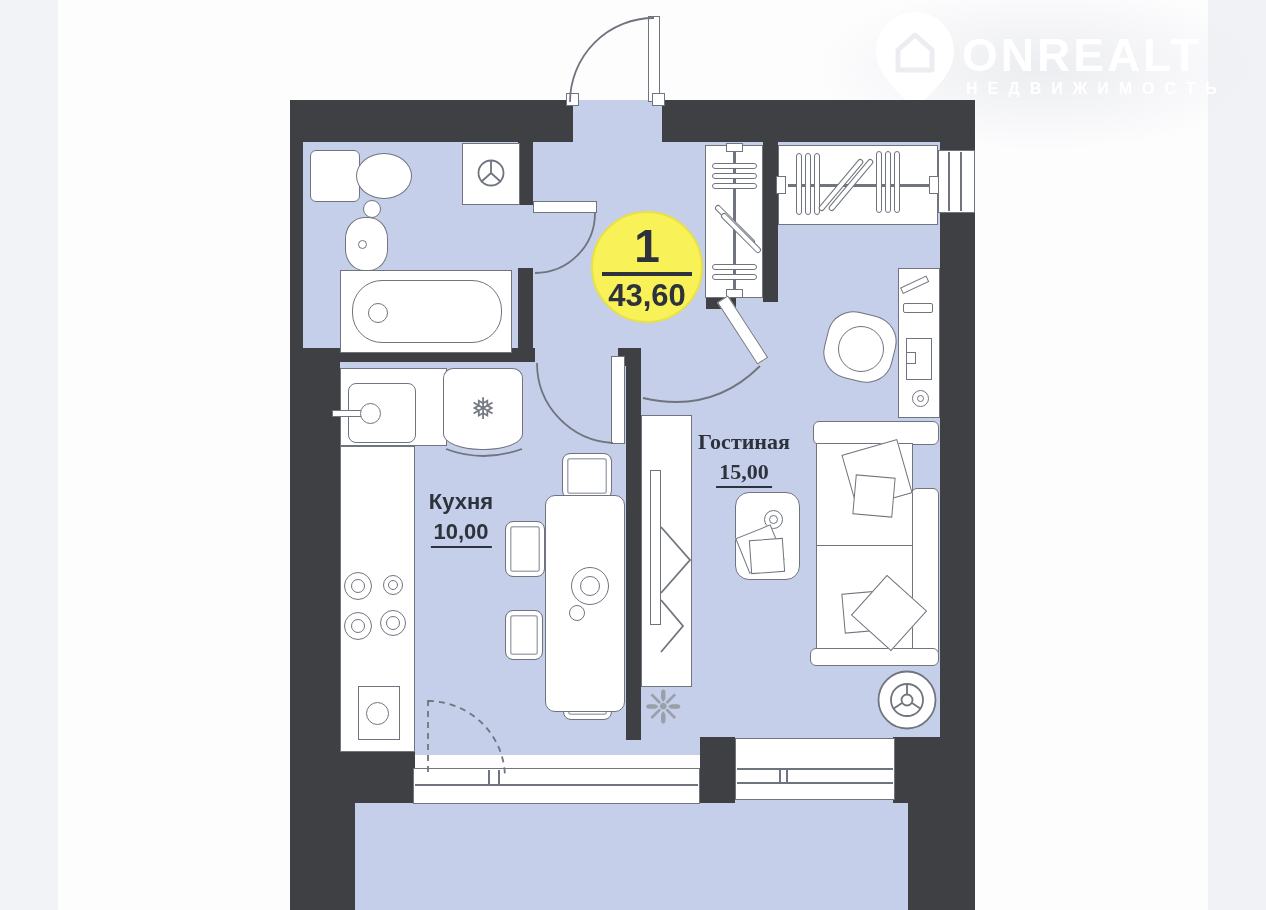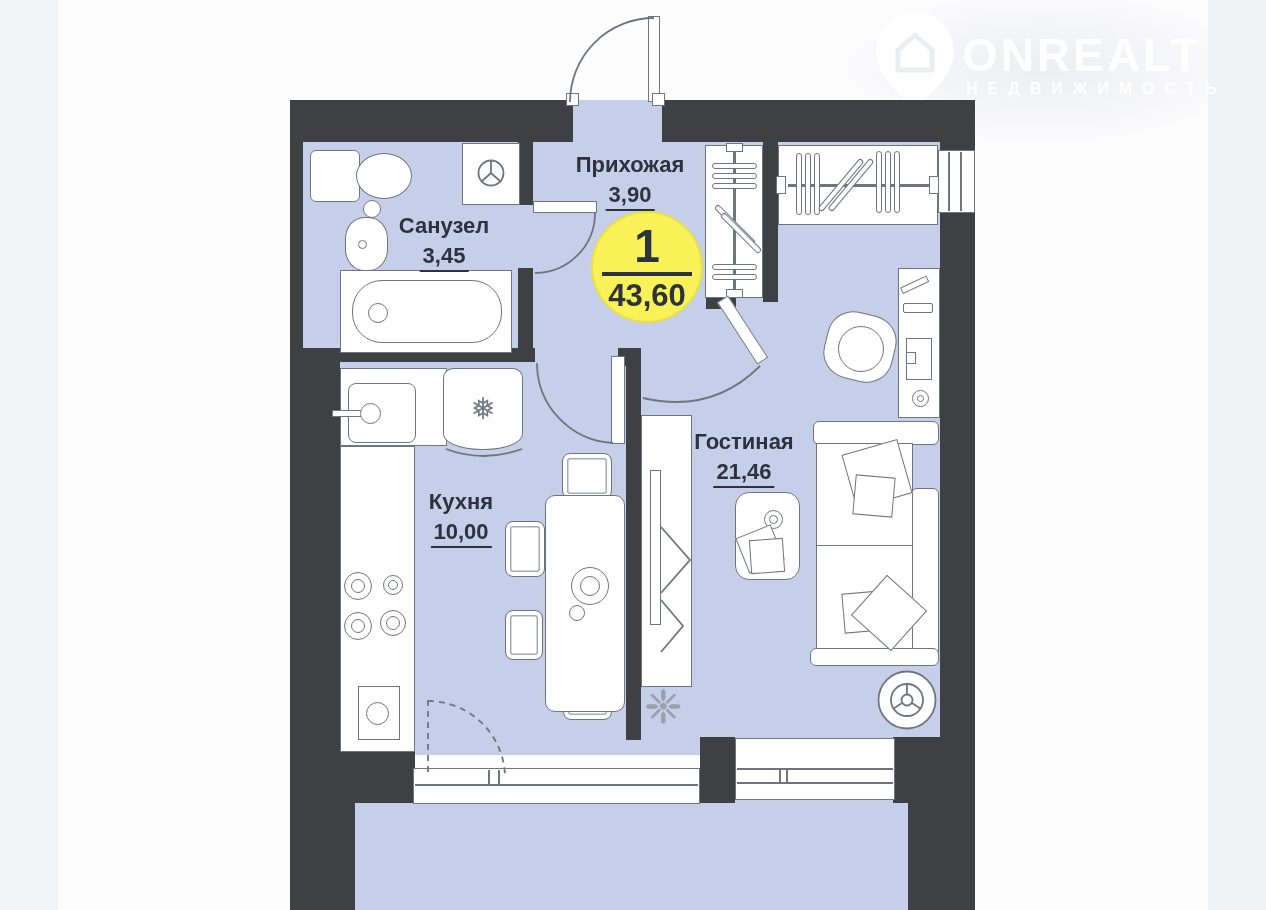--- a/index.html
+++ b/index.html
@@ -199,35 +199,27 @@
       <circle cx="907" cy="700" r="5.5"></circle>
       <path d="M 907 694.5 L 907 684 M 902 703 L 893 709 M 912 703 L 921 709"></path>
     </g>
     <g>
       <path d="M 661 527 L 690 560 L 661 593"></path>
       <path d="M 661 600 L 683 626 L 661 652"></path>
     </g>
     <path d="M 446 449 Q 483 463 522 449"></path>
   </svg>
 
-  <div class="lbl" style="left:630px;top:151px;">
-    <span style="display:block;">Прихожая</span>
-    <span class="area-val">3,90</span>
-  </div>
-  <div class="lbl" style="left:444px;top:212px;">
-    <span style="display:block;">Санузел</span>
-    <span class="area-val">3,45</span>
-  </div>
   <div class="lbl" style="left:461px;top:488px;">
     <span style="display:block;">Кухня</span>
     <span class="area-val">10,00</span>
   </div>
-  <div class="lbl" style="left:744px;top:428px;">
+  <div class="lbl" style="left:744px;top:428px;font-family:Liberation Serif, serif;">
     <span style="display:block;">Гостиная</span>
-    <span class="area-val">21,46</span>
+    <span class="area-val">15,00</span>
   </div>
 
   <div class="badge">
     <div class="num">1</div>
     <div class="div"></div>
     <div class="tot">43,60</div>
   </div>
 
 </div>
 

